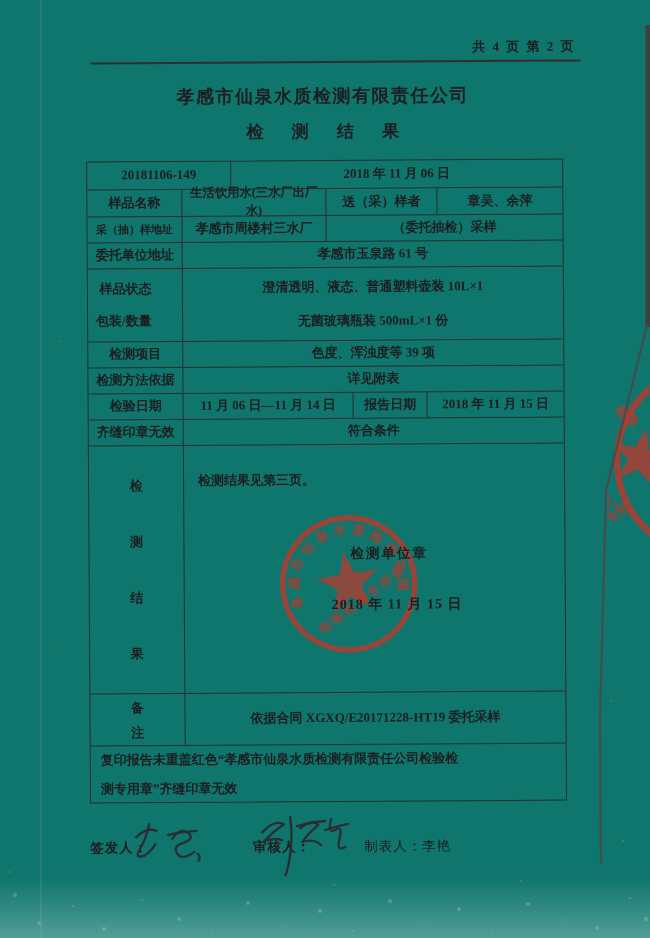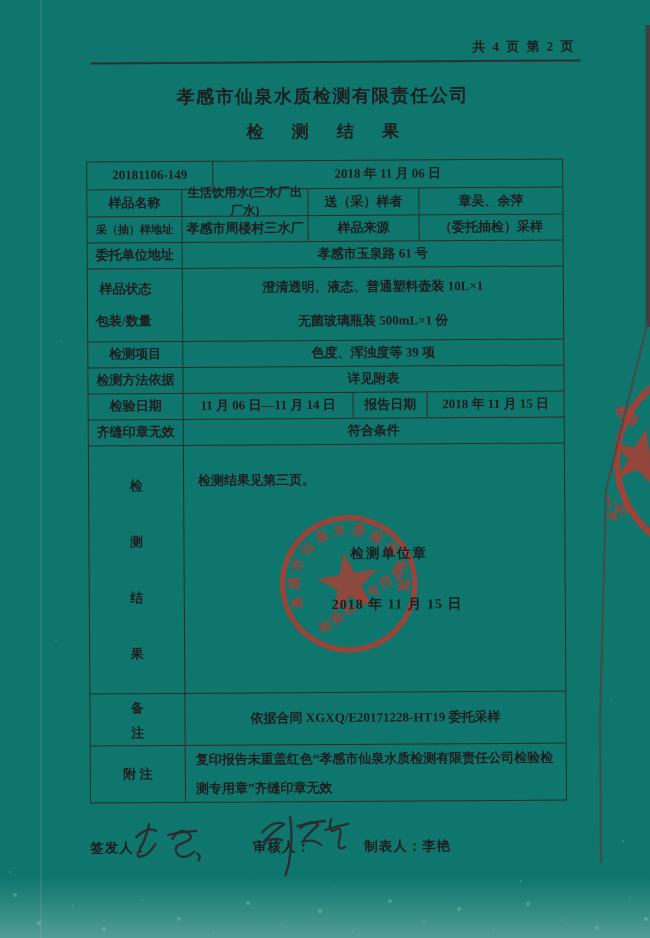--- a/index.html
+++ b/index.html
@@ -19,21 +19,21 @@
     font-size:17px;font-weight:700;letter-spacing:12px;text-indent:12px;}
 
   
   .report-table{position:absolute;left:88px;top:160px;width:477px;border:1.4px solid #2c2c2c;box-sizing:border-box;background:transparent;}
   .tr{display:flex;border-bottom:1.3px solid #2c2c2c;box-sizing:border-box;}
   .tr:last-child{border-bottom:none;}
   .td{box-sizing:border-box;display:flex;align-items:center;justify-content:center;
       text-align:center;font-size:13px;font-weight:600;padding:0 3px;white-space:pre-line;line-height:1.45;}
   .br{border-right:1.3px solid #2c2c2c;}
   .c-label{width:95px;}
-  .c-v1{width:126px;}
+  .c-v1{width:144px;}
   .c-l2{width:111px;}
   .c-last{flex:1;}
   .c-span{flex:1;}
   .small{font-size:11px;}
   .r0{height:28px}.r1{height:27px}.r2{height:26px}.r3{height:26px}
   .r4{height:73px}.r5{height:26px}.r6{height:26px}.r7{height:26px}.r8{height:26px}
   .r9{height:248px}.r10{height:52px}.r11{height:56px}
   .r7 .c-v1{width:170px}.r7 .c-l2{width:74px}
   .r4 .c-label{justify-content:flex-start;text-align:right;padding-left:8px;line-height:32px;}
   .r4 .c-span{line-height:34px;}
@@ -51,21 +51,21 @@
   .edge-seal-svg{position:absolute;left:600px;top:375px;width:50px;height:190px;overflow:hidden;}
   .edge-lines-svg{position:absolute;left:0;top:0;width:650px;height:938px;pointer-events:none;}
   .left-edge-line{position:absolute;left:40px;top:0;width:2px;height:938px;background:rgba(130,145,160,0.20);}
 
   
   .footer{position:absolute;left:88px;top:838px;font-size:13.5px;font-weight:600;}
   .footer span{vertical-align:top;}
   .flabel{letter-spacing:1px;}
   .sig1-svg{position:absolute;left:126px;top:818px;width:84px;height:48px;}
   .sig2-svg{position:absolute;left:253px;top:812px;width:95px;height:66px;}
-  .preparer{position:absolute;left:362px;top:838px;font-size:13.5px;font-weight:700;letter-spacing:1px;}
+  .preparer{position:absolute;left:362px;top:838px;font-size:13.5px;font-weight:400;letter-spacing:1px;}
 
   
   .bottom-wash{position:absolute;left:0;bottom:0;width:650px;height:60px;
     background:linear-gradient(to bottom,rgba(215,238,231,0) 0%,rgba(205,232,224,0.35) 100%);}
   .speckles{position:absolute;left:0;top:0;width:2px;height:2px;border-radius:50%;
     box-shadow:
       14px 894px 0 1px rgba(125,185,170,.45), 38px 922px 0 1px rgba(140,200,185,.4),
       72px 905px 0 0 rgba(120,180,165,.5), 103px 928px 0 1px rgba(150,205,190,.38),
       141px 899px 0 0 rgba(120,180,165,.42), 178px 918px 0 1px rgba(140,200,185,.4),
       212px 931px 0 0 rgba(120,180,165,.5), 247px 902px 0 1px rgba(150,205,190,.35),
@@ -98,21 +98,20 @@
       </div>
       <div class="tr r1">
         <div class="td c-label br">样品名称</div>
         <div class="td c-v1 br small" style="font-size:12.3px">生活饮用水(三水厂出厂水)</div>
         <div class="td c-l2 br">送（采）样者</div>
         <div class="td c-last">章吴、余萍</div>
       </div>
       <div class="tr r2">
         <div class="td c-label br small">采（抽）样地址</div>
         <div class="td c-v1 br">孝感市周楼村三水厂</div>
-        <div class="td c-l2 br">样品来源</div>
         <div class="td c-last">（委托抽检）采样</div>
       </div>
       <div class="tr r3">
         <div class="td c-label br">委托单位地址</div>
         <div class="td c-span">孝感市玉泉路 61 号</div>
       </div>
       <div class="tr r4">
         <div class="td c-label br">样品状态
 包装/数量</div>
         <div class="td c-span">澄清透明、液态、普通塑料壶装 10L×1
@@ -142,21 +141,20 @@
 结
 果</div>
         <div class="td c-span">检测结果见第三页。</div>
       </div>
       <div class="tr r10">
         <div class="td c-label br">备
 注</div>
         <div class="td c-span">依据合同 XGXQ/E20171228-HT19 委托采样</div>
       </div>
       <div class="tr r11">
-        <div class="td c-label br">附 注</div>
         <div class="td c-span">复印报告未重盖红色“孝感市仙泉水质检测有限责任公司检验检
 测专用章”齐缝印章无效</div>
       </div>
     </div>
 
     <svg class="stamp-svg" viewBox="0 0 148 158">
       <g transform="rotate(-9 75 78)" opacity="0.85">
         <circle cx="75" cy="78" r="66" fill="none" stroke="#cc3226" stroke-width="5.5" opacity="0.85"></circle>
         <polygon points="75,46 82.5,67.6 105.4,68.1 87.2,82 93.8,103.9 75,90.8 56.2,103.9 62.8,82 44.6,68.1 67.5,67.6" fill="#cc3226" opacity="0.78"></polygon>
         <defs>

